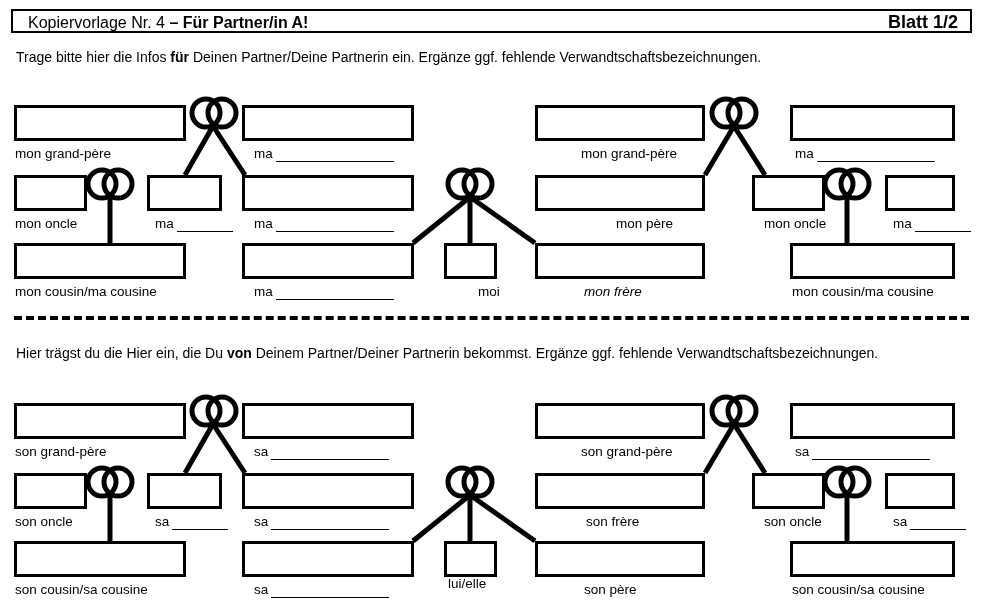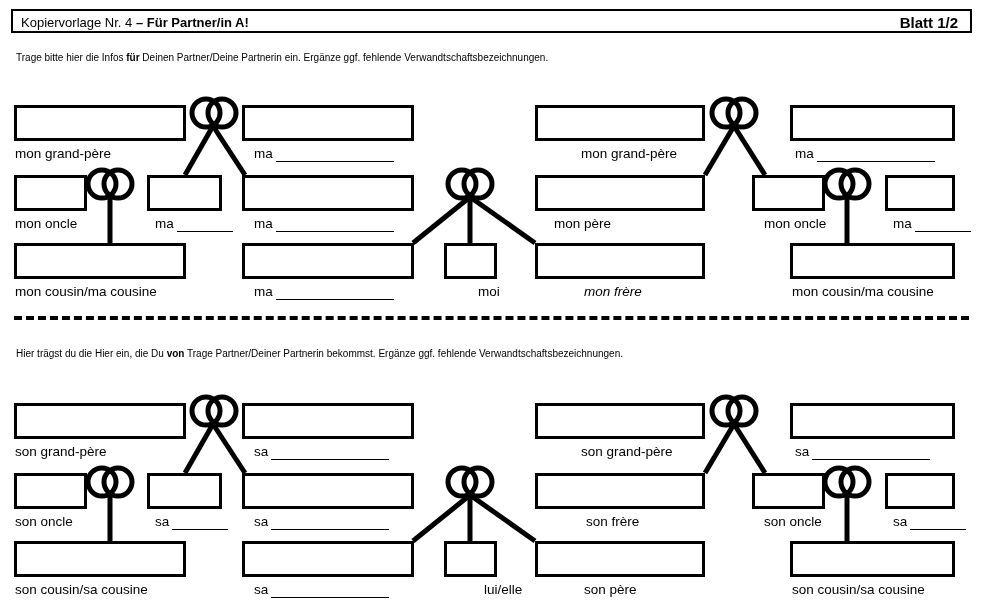--- a/index.html
+++ b/index.html
@@ -22,42 +22,42 @@
     position: absolute;
     left: 11px;
     top: 9px;
     width: 961px;
     height: 24px;
     border: 2px solid #000;
     box-sizing: border-box;
   }
   .header-title {
     position: absolute;
-    left: 8px;
+    left: 15px;
     top: 3px;
-    font-size: 13px;
+    font-size: 16px;
     white-space: nowrap;
     line-height: 17px;
   }
   .header-title b { font-weight: bold; }
   .header-sheet {
     position: absolute;
     right: 12px;
     top: 3px;
-    font-size: 15px;
+    font-size: 18px;
     font-weight: bold;
     line-height: 17px;
     white-space: nowrap;
   }
 
   
   .instruction {
     position: absolute;
     left: 16px;
-    font-size: 10px;
+    font-size: 14px;
     line-height: 17px;
     white-space: nowrap;
   }
   .instruction b { font-weight: bold; }
   #instr-top { top: 49px; }
   #instr-bottom { top: 345px; }
 
   
   .separator {
     position: absolute;
@@ -165,21 +165,21 @@
   <div class="nbox" style="left:14px;  top:85px;  width:73px;  height:36px;"></div>
   <div class="nlabel" style="left:15px; top:126px;">mon oncle</div>
 
   <div class="nbox" style="left:147px; top:85px;  width:75px;  height:36px;"></div>
   <div class="nlabel" style="left:155px; top:126px;"><span>ma</span><span class="rule rule-short"></span></div>
 
   <div class="nbox" style="left:242px; top:85px;  width:172px; height:36px;"></div>
   <div class="nlabel" style="left:254px; top:126px;"><span>ma</span><span class="rule rule-long"></span></div>
 
   <div class="nbox" style="left:535px; top:85px;  width:170px; height:36px;"></div>
-  <div class="nlabel" style="left:554px; top:126px;">mon père</div>
+  <div class="nlabel" style="left:616px; top:126px;">mon père</div>
 
   <div class="nbox" style="left:752px; top:85px;  width:73px;  height:36px;"></div>
   <div class="nlabel" style="left:764px; top:126px;">mon oncle</div>
 
   <div class="nbox" style="left:885px; top:85px;  width:70px;  height:36px;"></div>
   <div class="nlabel" style="left:893px; top:126px;"><span>ma</span><span class="rule rule-short"></span></div>
 
   <div class="nbox" style="left:14px;  top:153px; width:172px; height:36px;"></div>
   <div class="nlabel" style="left:15px; top:194px;">mon cousin/ma cousine</div>
 
@@ -191,21 +191,21 @@
 
   <div class="nbox" style="left:535px; top:153px; width:170px; height:36px;"></div>
   <div class="nlabel" style="left:584px; top:194px;font-style:italic;">mon frère</div>
 
   <div class="nbox" style="left:790px; top:153px; width:165px; height:36px;"></div>
   <div class="nlabel" style="left:792px; top:194px;">mon cousin/ma cousine</div>
 </div>
 
 <div class="separator"></div>
 
-<div class="instruction" id="instr-bottom"><span>Hier trägst du die Hier ein, die Du </span><b>von</b><span> Trage Partner/Deiner Partnerin bekommst. Ergänze ggf. fehlende Verwandtschaftsbezeichnungen.</span></div>
+<div class="instruction" id="instr-bottom"><span>Hier trägst du die Hier ein, die Du </span><b>von</b><span> Deinem Partner/Deiner Partnerin bekommst. Ergänze ggf. fehlende Verwandtschaftsbezeichnungen.</span></div>
 
 <div class="tree" id="tree-bottom">
   <svg class="tree-svg" viewBox="0 0 983 215">
     <circle cx="206" cy="23" r="14" fill="none" stroke="#000" stroke-width="5"></circle>
     <circle cx="222" cy="23" r="14" fill="none" stroke="#000" stroke-width="5"></circle>
     <path d="M 213 36 L 185 85" stroke="#000" stroke-width="5" fill="none"></path>
     <path d="M 213 36 L 245 85" stroke="#000" stroke-width="5" fill="none"></path>
 
     <circle cx="102" cy="94" r="14" fill="none" stroke="#000" stroke-width="5"></circle>
     <circle cx="118" cy="94" r="14" fill="none" stroke="#000" stroke-width="5"></circle>
@@ -257,20 +257,20 @@
   <div class="nbox" style="left:885px; top:85px;  width:70px;  height:36px;"></div>
   <div class="nlabel" style="left:893px; top:126px;"><span>sa</span><span class="rule rule-short"></span></div>
 
   <div class="nbox" style="left:14px;  top:153px; width:172px; height:36px;"></div>
   <div class="nlabel" style="left:15px; top:194px;">son cousin/sa cousine</div>
 
   <div class="nbox" style="left:242px; top:153px; width:172px; height:36px;"></div>
   <div class="nlabel" style="left:254px; top:194px;"><span>sa</span><span class="rule rule-long"></span></div>
 
   <div class="nbox" style="left:444px; top:153px; width:53px;  height:36px;"></div>
-  <div class="nlabel" style="left:448px; top:194px;margin-left:36px;">lui/elle</div>
+  <div class="nlabel" style="left:448px; top:188px;">lui/elle</div>
 
   <div class="nbox" style="left:535px; top:153px; width:170px; height:36px;"></div>
   <div class="nlabel" style="left:584px; top:194px;">son père</div>
 
   <div class="nbox" style="left:790px; top:153px; width:165px; height:36px;"></div>
   <div class="nlabel" style="left:792px; top:194px;">son cousin/sa cousine</div>
 </div>
 
 </body></html>

